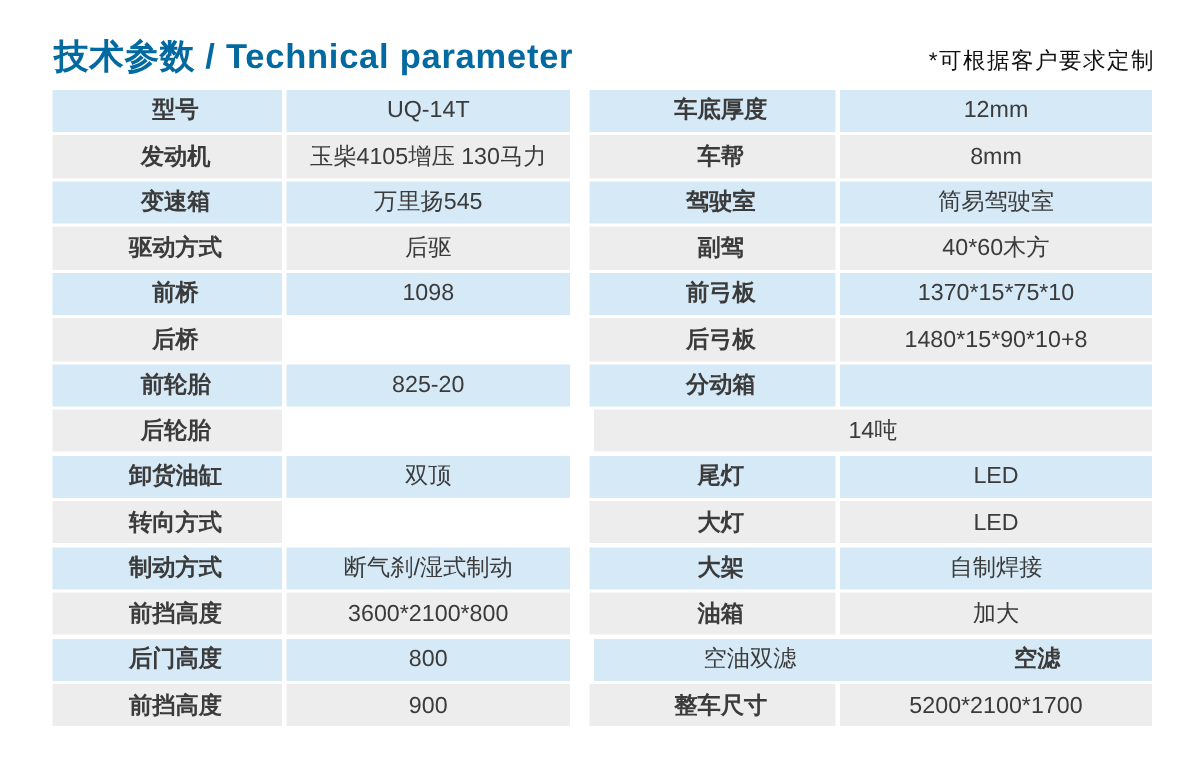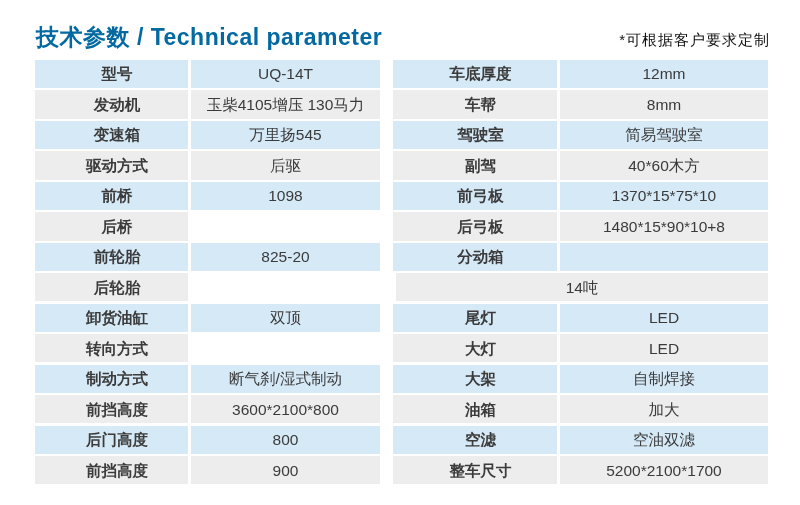--- a/index.html
+++ b/index.html
@@ -183,22 +183,22 @@
         </div>
         <div class="row odd">
           <div class="cell label">大架</div>
           <div class="cell value">自制焊接</div>
         </div>
         <div class="row even">
           <div class="cell label">油箱</div>
           <div class="cell value">加大</div>
         </div>
         <div class="row odd">
+          <div class="cell value">空油双滤</div>
           <div class="cell label">空滤</div>
-          <div class="cell value">空油双滤</div>
         </div>
         <div class="row even">
           <div class="cell label">整车尺寸</div>
           <div class="cell value">5200*2100*1700</div>
         </div>
       </div>
   </div>
 </div>
 
 </body></html>

